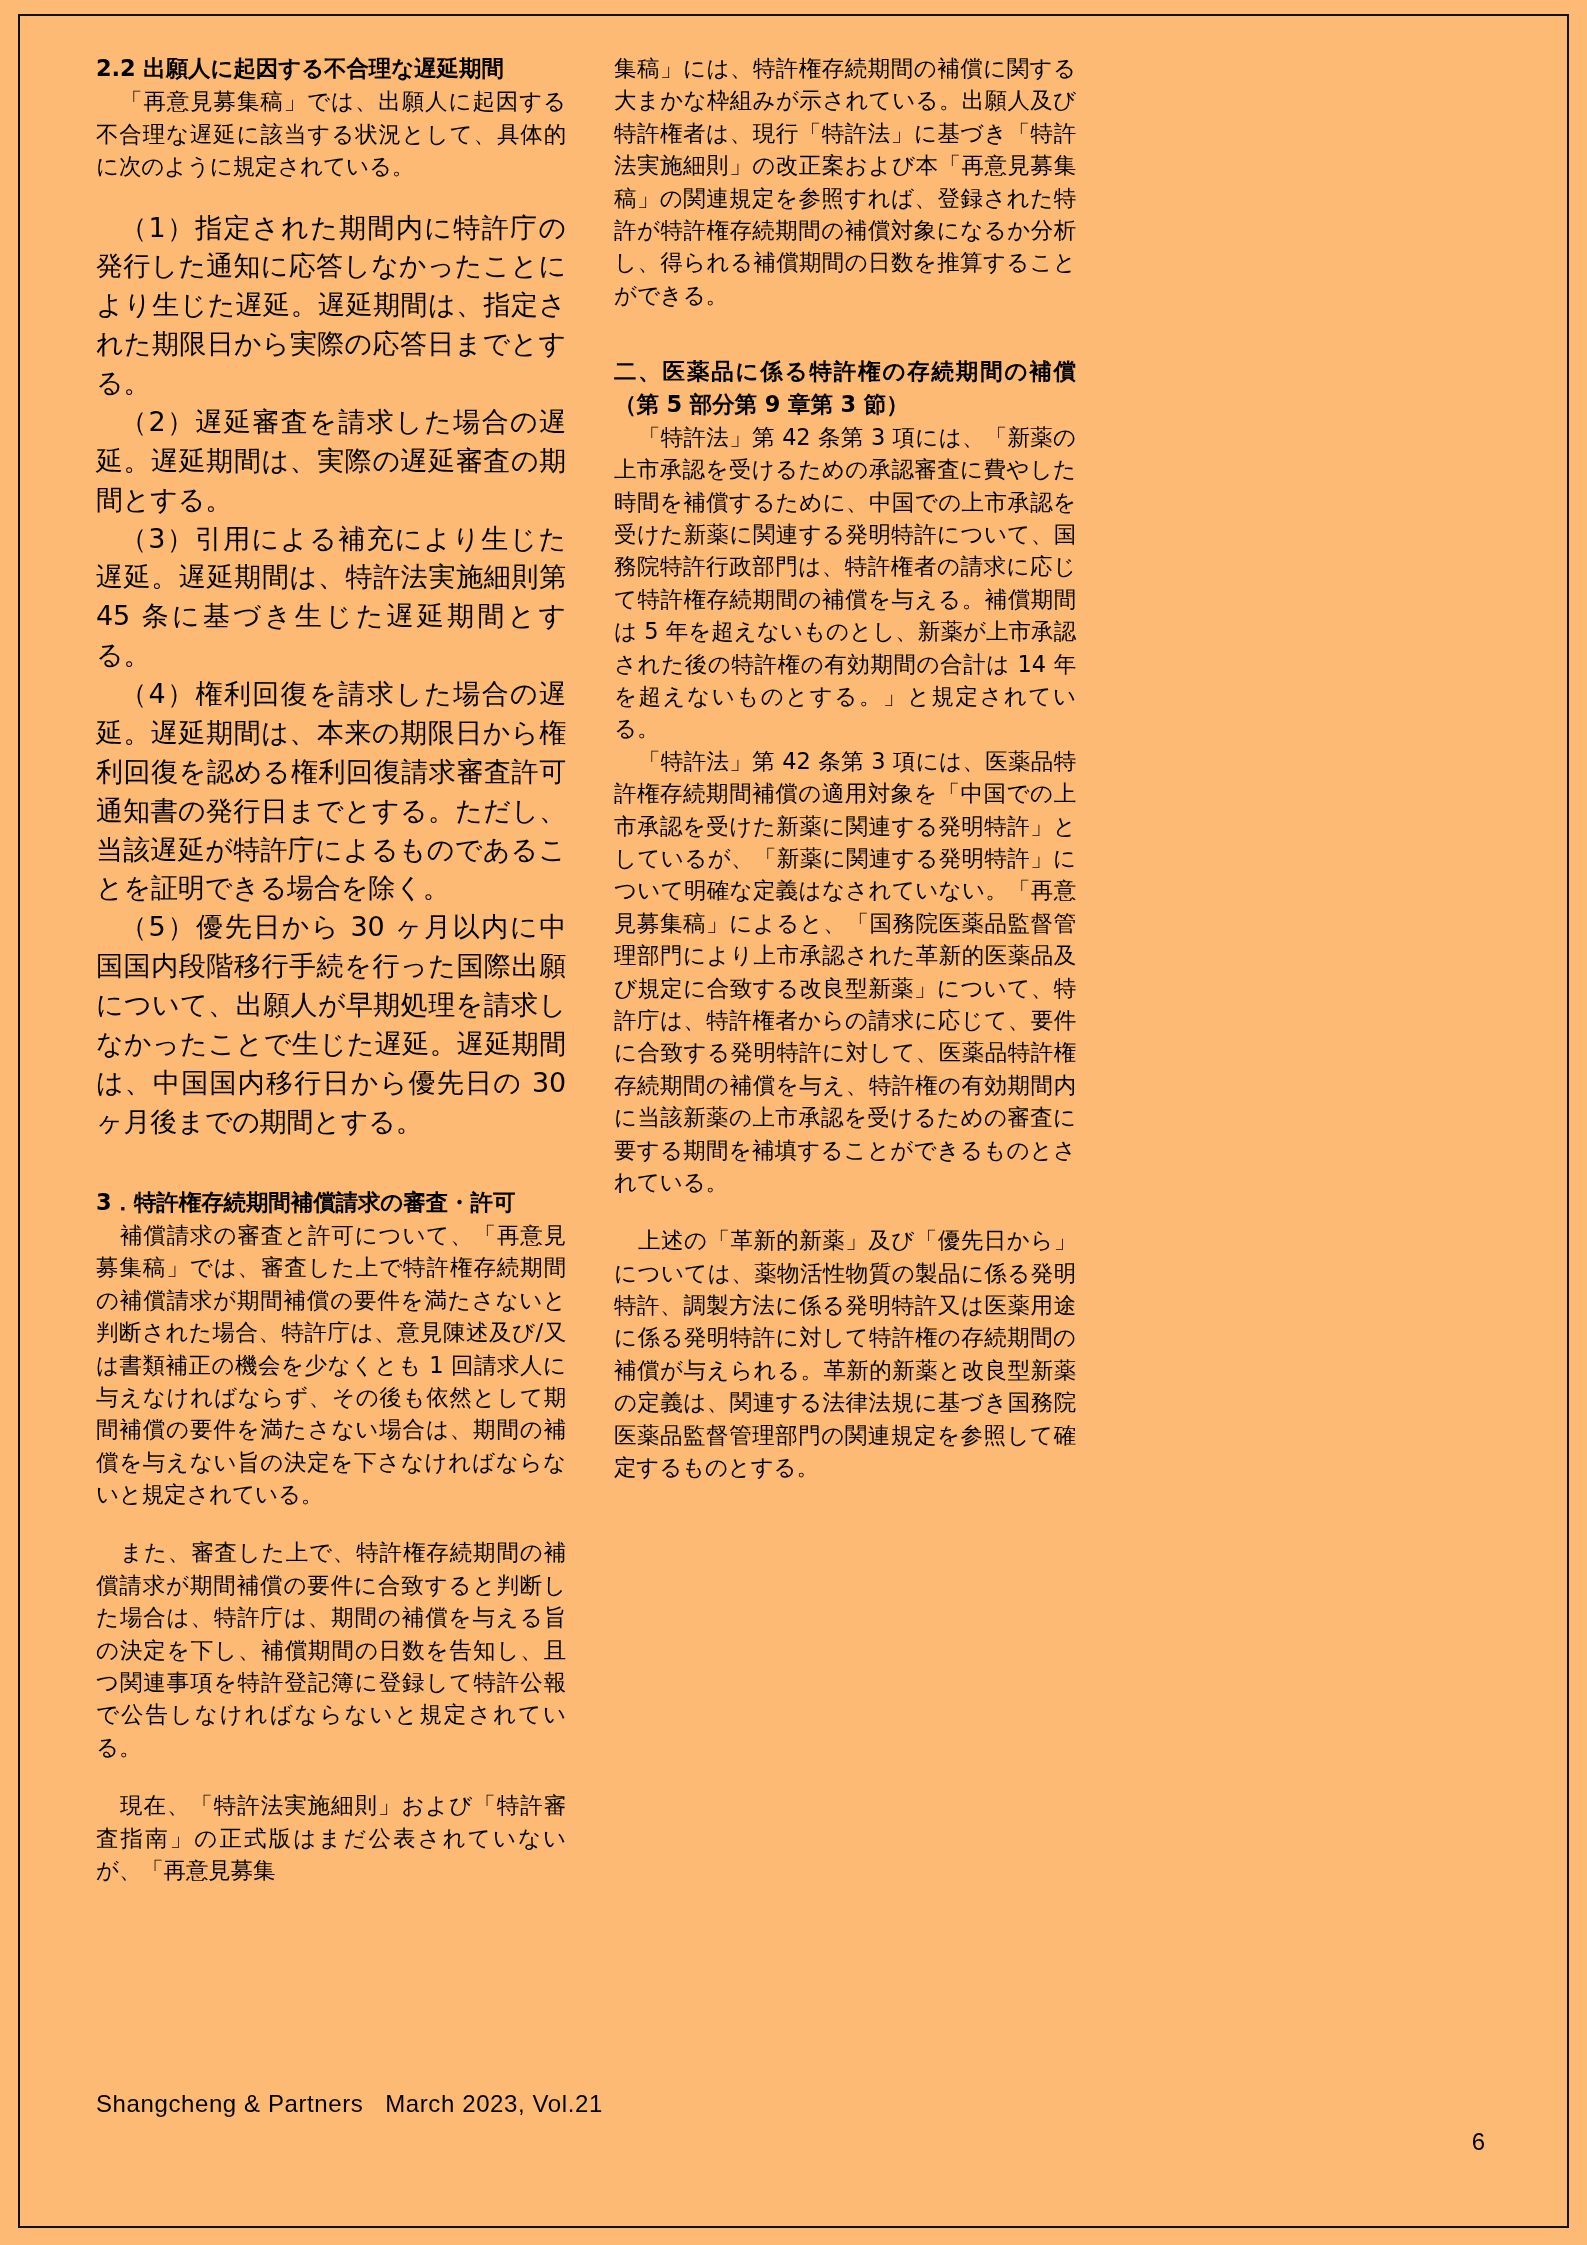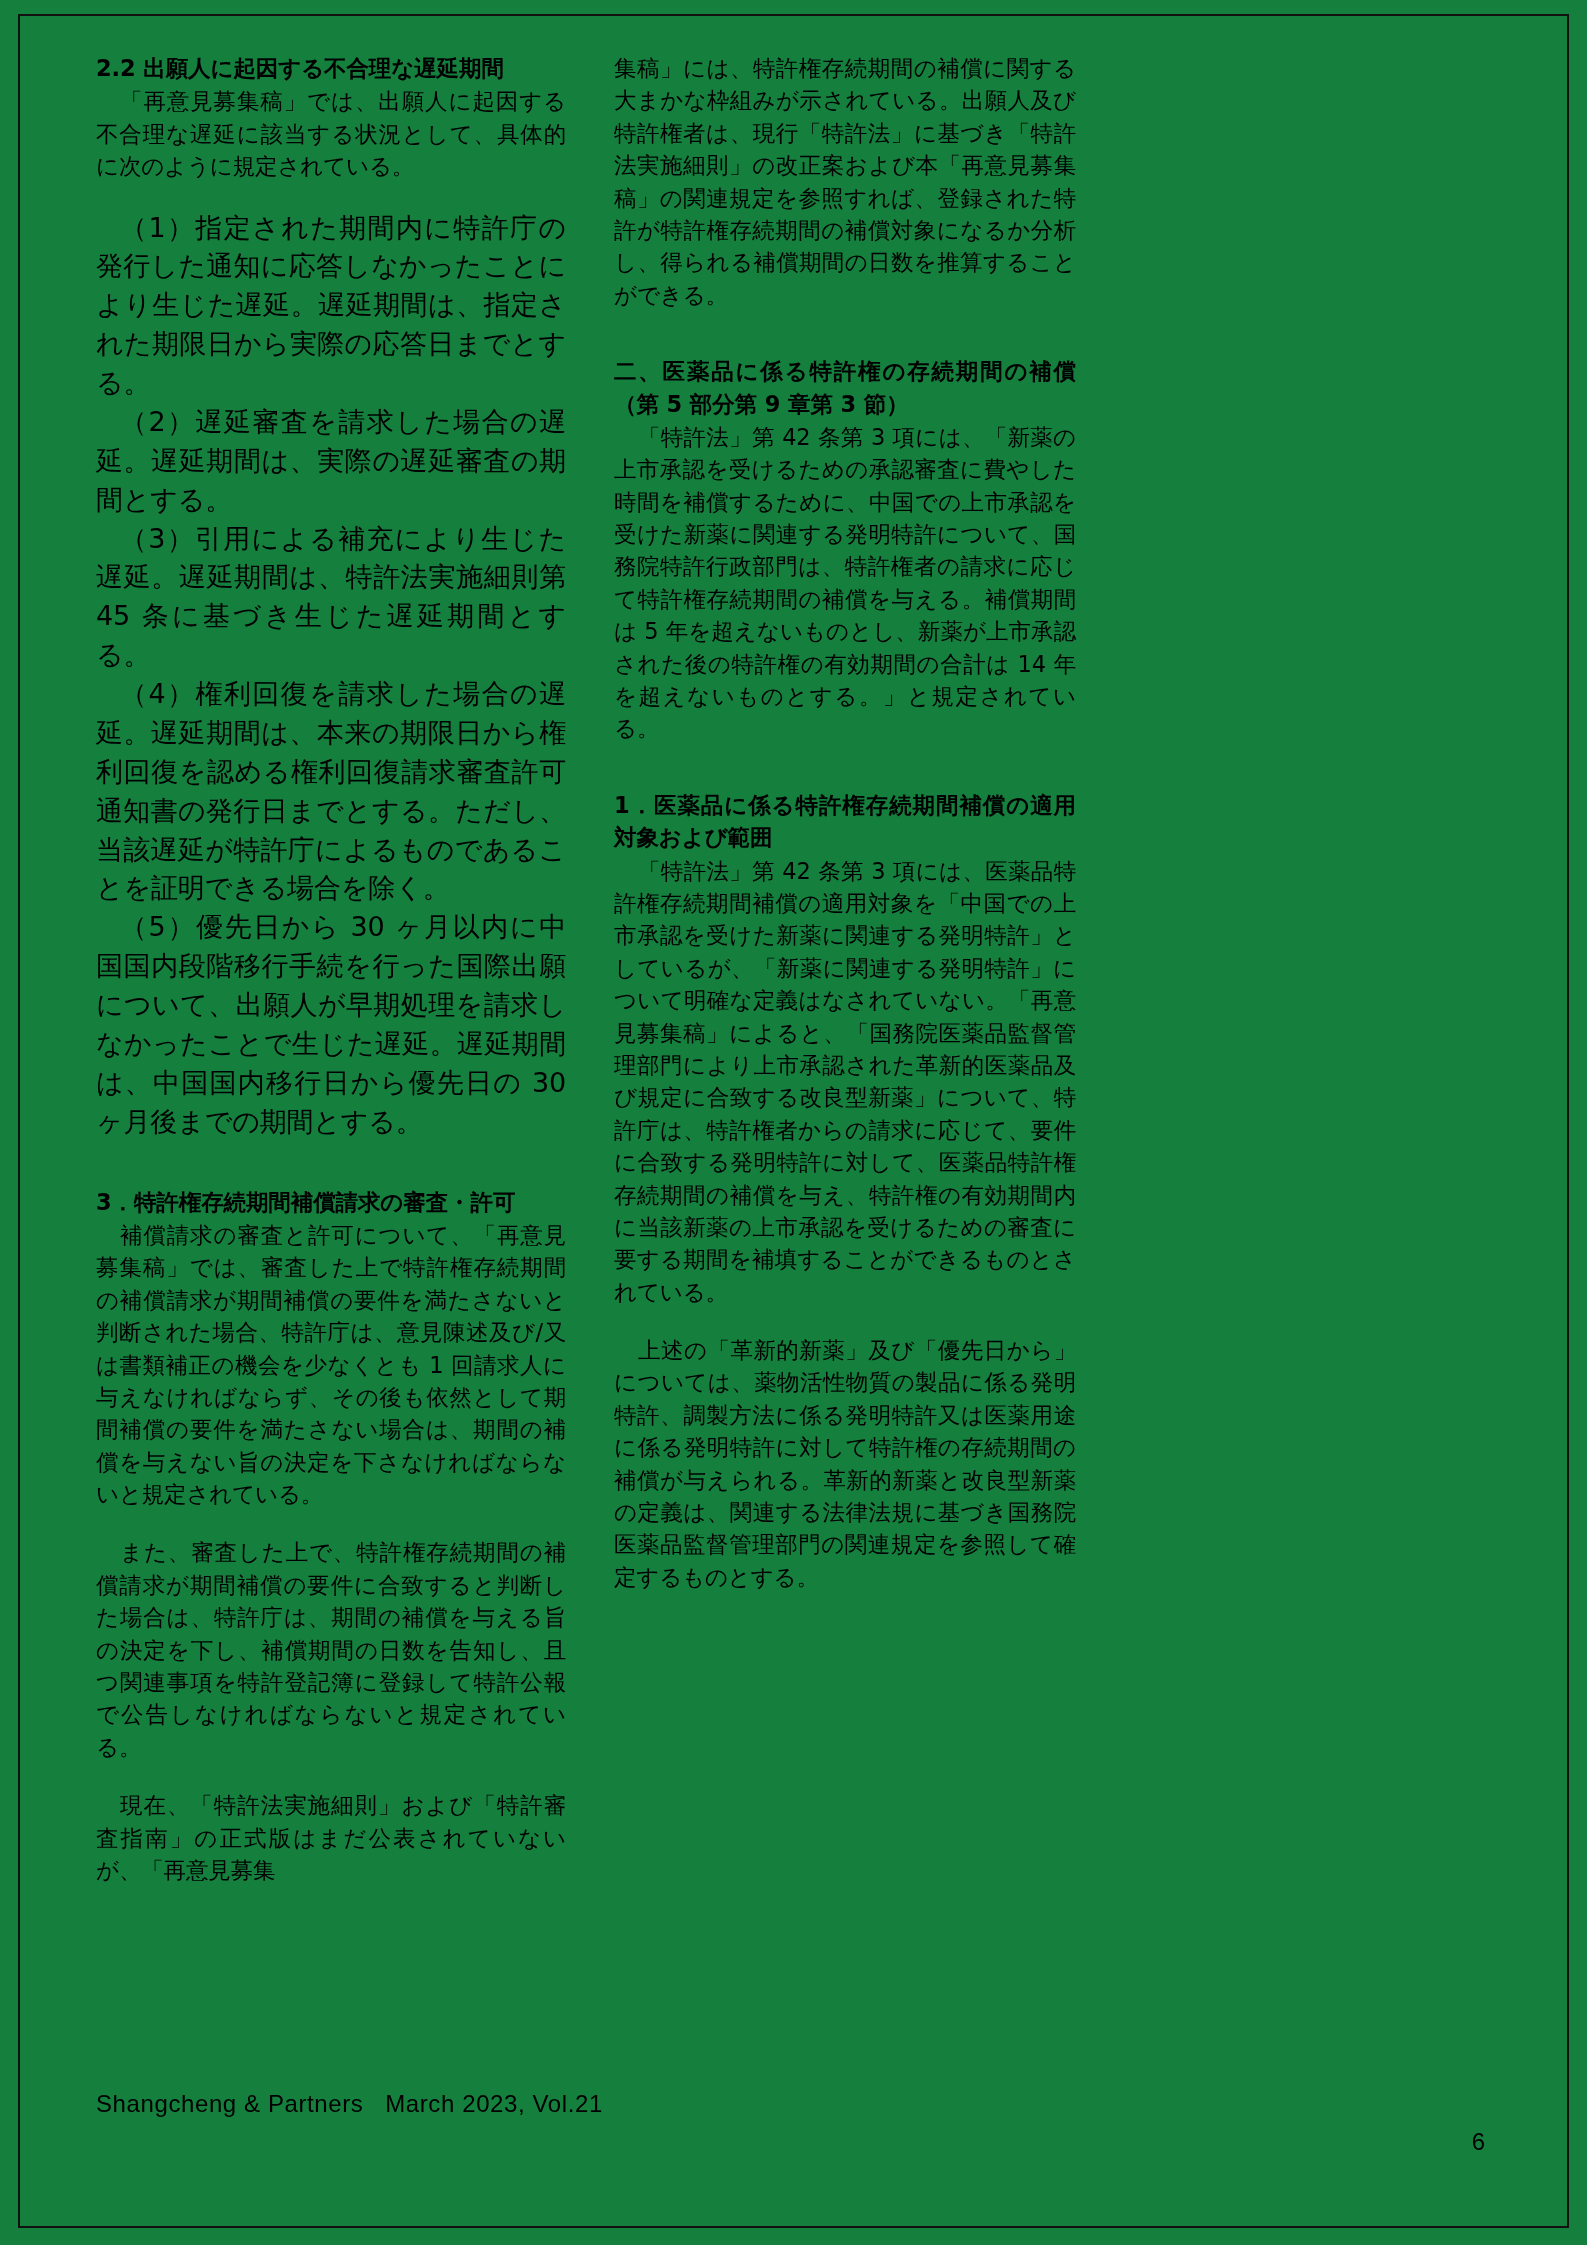--- a/index.html
+++ b/index.html
@@ -13,21 +13,21 @@
     font-family: "DejaVu Sans", "Liberation Sans", sans-serif;
     color: #000000;
     position: relative;
     overflow: hidden;
   }
   .page {
     position: absolute;
     left: 0; top: 0;
     width: 1587px;
     height: 2245px;
-    background: #15803d;
+    background: #fdba74;
     box-sizing: border-box;
   }
   .page-border {
     position: absolute;
     left: 18px;
     top: 14px;
     width: 1551px;
     height: 2214px;
     border: 2px solid #111111;
     box-sizing: border-box;
@@ -155,21 +155,20 @@
       </div>
 
       <div class="col col-right">
 
         <p class="body noindent">集稿」には、特許権存続期間の補償に関する大まかな枠組みが示されている。出願人及び特許権者は、現行「特許法」に基づき「特許法実施細則」の改正案および本「再意見募集稿」の関連規定を参照すれば、登録された特許が特許権存続期間の補償対象になるか分析し、得られる補償期間の日数を推算することができる。</p>
 
         <div class="h-bold spaced">二、医薬品に係る特許権の存続期間の補償（第 5 部分第 9 章第 3 節）</div>
 
         <p class="body">「特許法」第 42 条第 3 項には、「新薬の上市承認を受けるための承認審査に費やした時間を補償するために、中国での上市承認を受けた新薬に関連する発明特許について、国務院特許行政部門は、特許権者の請求に応じて特許権存続期間の補償を与える。補償期間は 5 年を超えないものとし、新薬が上市承認された後の特許権の有効期間の合計は 14 年を超えないものとする。」と規定されている。</p>
 
-        <div class="h-bold spaced">1．医薬品に係る特許権存続期間補償の適用対象および範囲</div>
 
         <p class="body">「特許法」第 42 条第 3 項には、医薬品特許権存続期間補償の適用対象を「中国での上市承認を受けた新薬に関連する発明特許」としているが、「新薬に関連する発明特許」について明確な定義はなされていない。「再意見募集稿」によると、「国務院医薬品監督管理部門により上市承認された革新的医薬品及び規定に合致する改良型新薬」について、特許庁は、特許権者からの請求に応じて、要件に合致する発明特許に対して、医薬品特許権存続期間の補償を与え、特許権の有効期間内に当該新薬の上市承認を受けるための審査に要する期間を補填することができるものとされている。</p>
 
         <p class="body gap">上述の「革新的新薬」及び「優先日から」については、薬物活性物質の製品に係る発明特許、調製方法に係る発明特許又は医薬用途に係る発明特許に対して特許権の存続期間の補償が与えられる。革新的新薬と改良型新薬の定義は、関連する法律法規に基づき国務院医薬品監督管理部門の関連規定を参照して確定するものとする。</p>
 
       </div>
 
     </div>
   </div>
 

